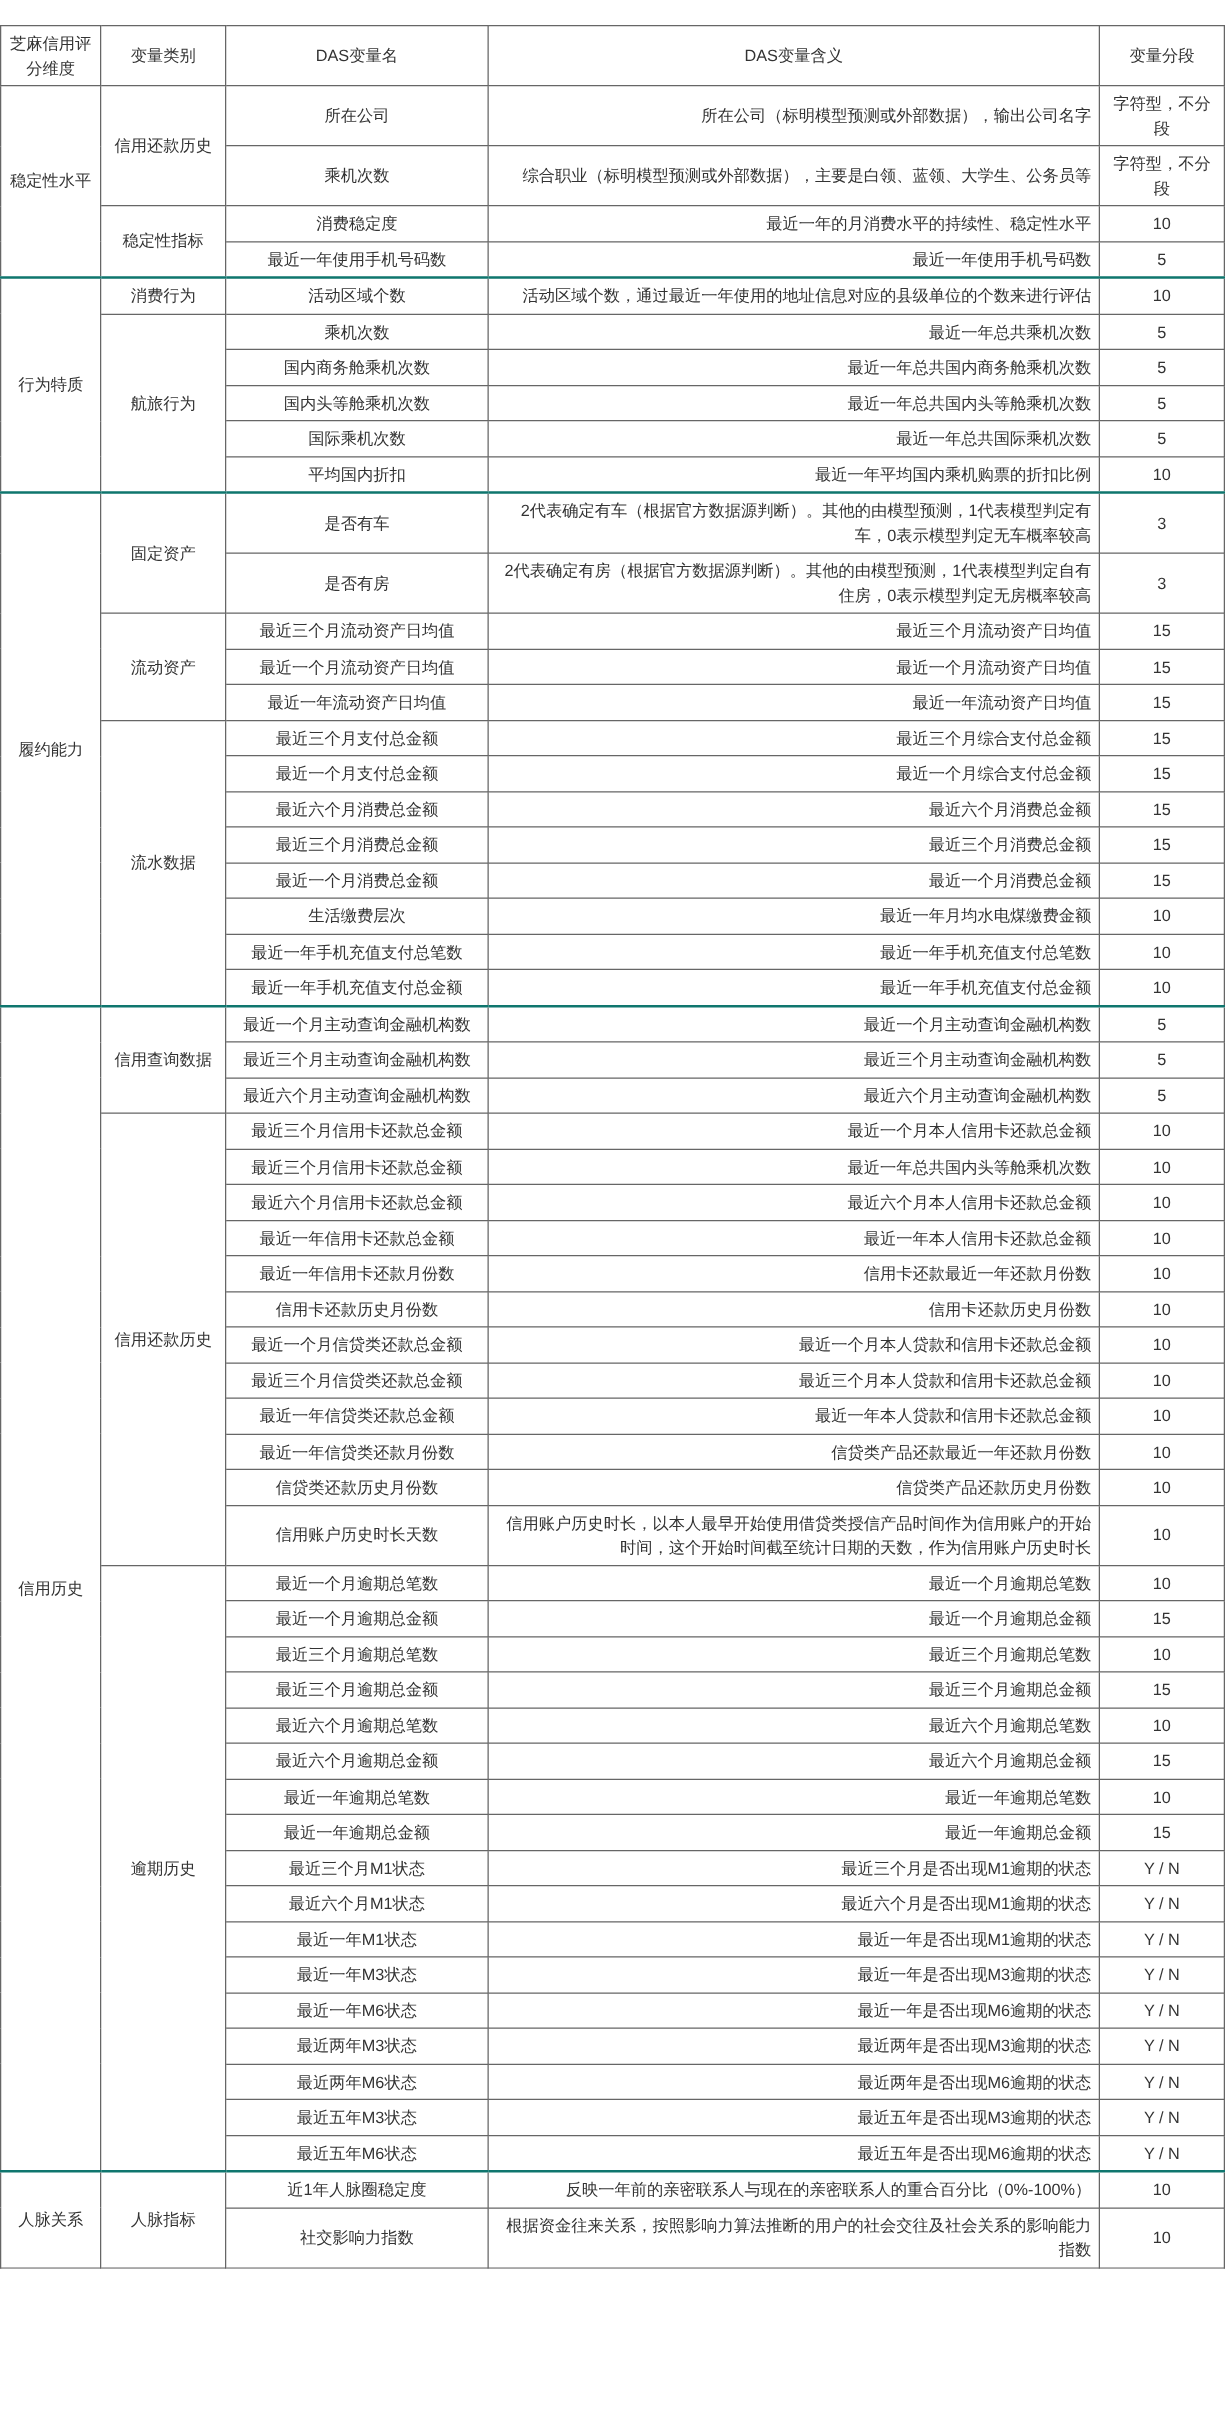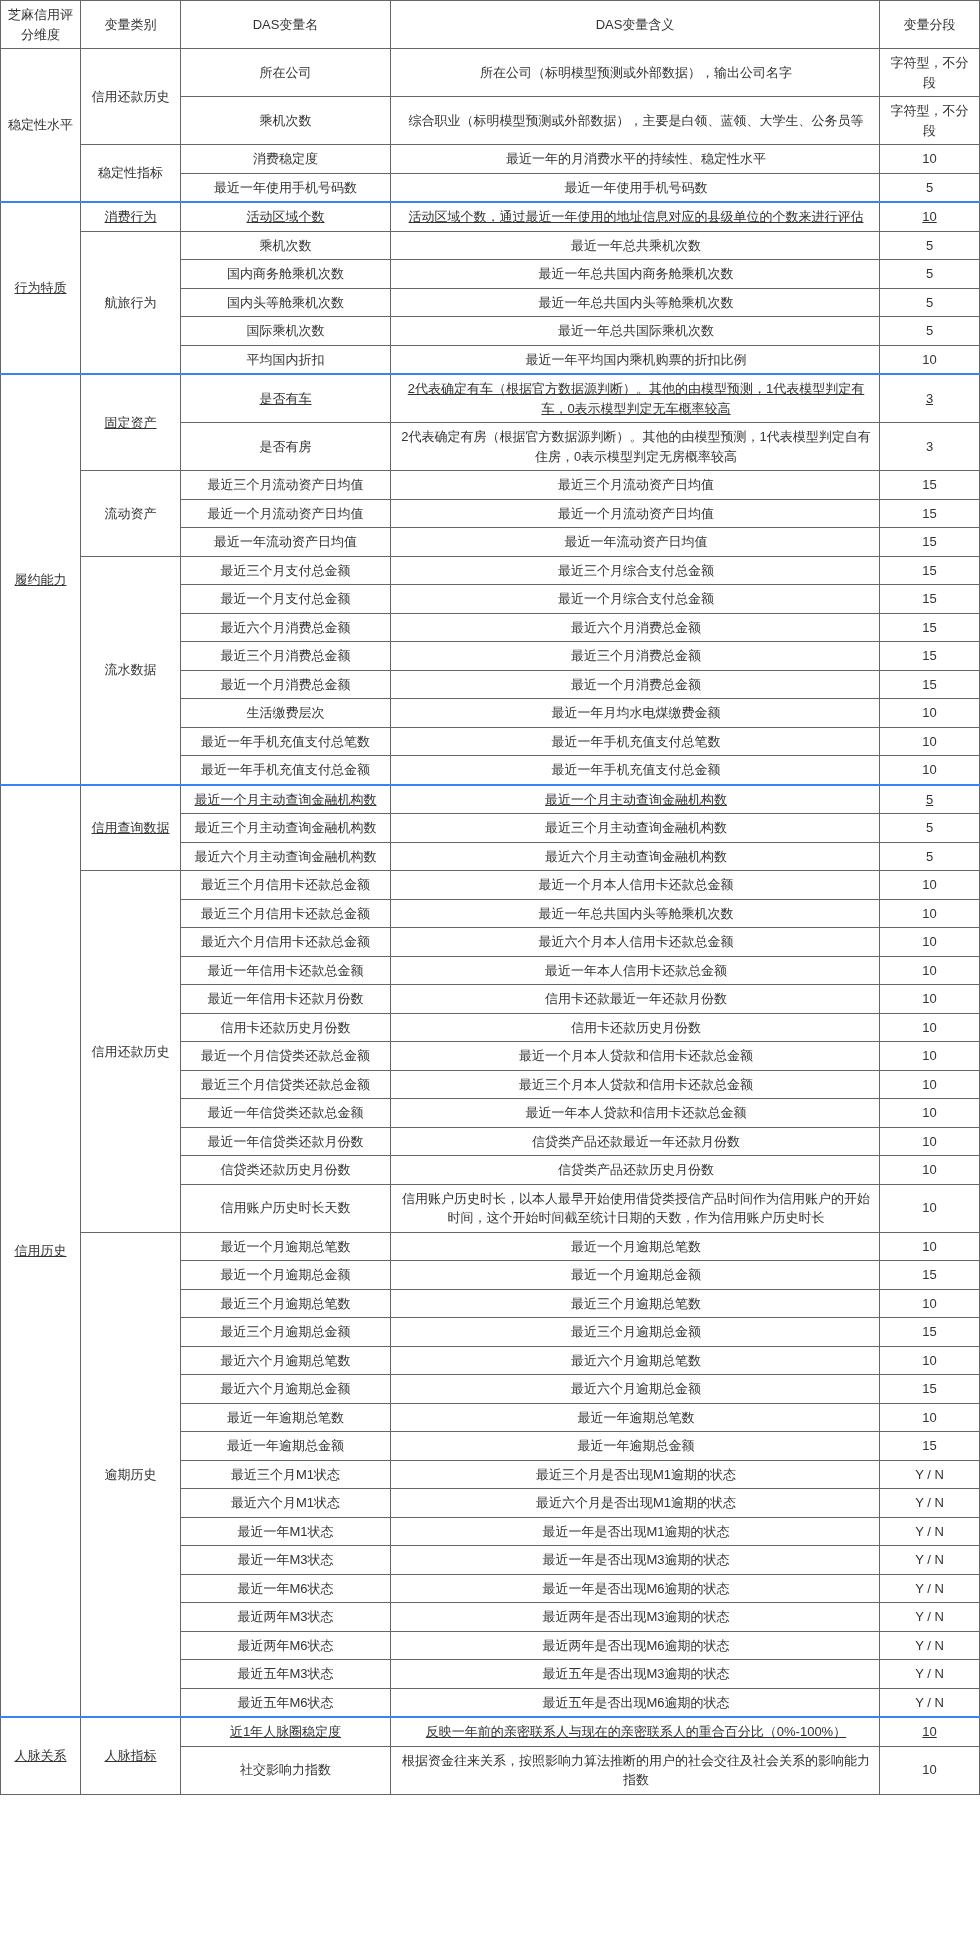--- a/index.html
+++ b/index.html
@@ -1,21 +1,21 @@
 <!DOCTYPE html>
 <html><head>
 <meta charset="utf-8">
 <style>
   * { box-sizing: border-box; margin: 0; padding: 0; }
   body { font-family: "Microsoft YaHei", sans-serif; font-size: 13px; color: #333; background: #fff; width: 980px; }
-  table { border-collapse: collapse; width: 100%; table-layout: fixed; }
+  table { border-collapse: collapse; width: 100%; table-layout: fixed; margin-top: 20px; }
   th, td { border: 1px solid #666; padding: 4px 6px; vertical-align: middle; text-align: center; line-height: 1.5; }
   th { background: #fff; font-weight: normal; }
-  td.meaning { text-align: center; padding-left: 8px; }
-  .section-divider td { border-top: 2px solid #3b82f6; text-decoration: underline; }
+  td.meaning { text-align: right; padding-left: 8px; }
+  .section-divider td { border-top: 2px solid #0f766e; }
   col.c1 { width: 80px; }
   col.c2 { width: 100px; }
   col.c3 { width: 210px; }
   col.c4 { width: auto; }
   col.c5 { width: 100px; }
 </style>
 </head>
 <body>
 
 <table>

